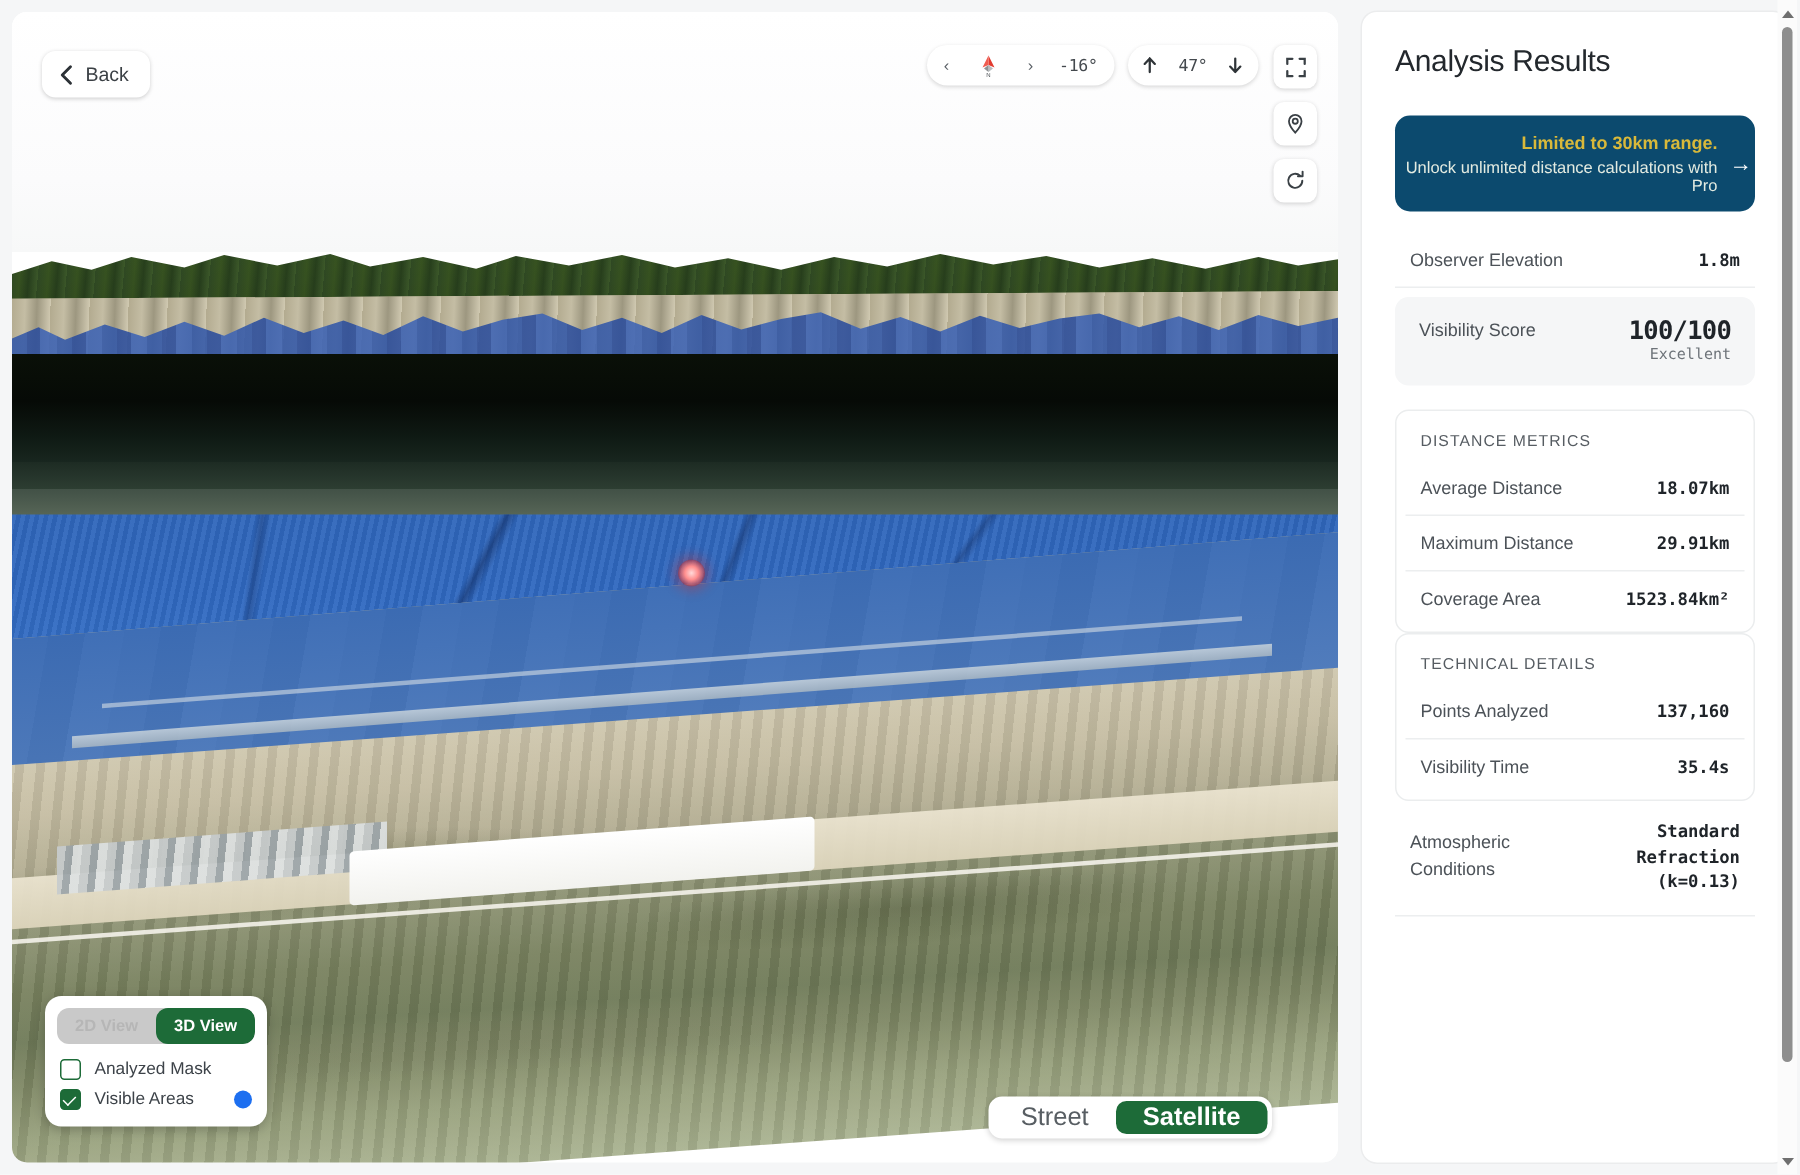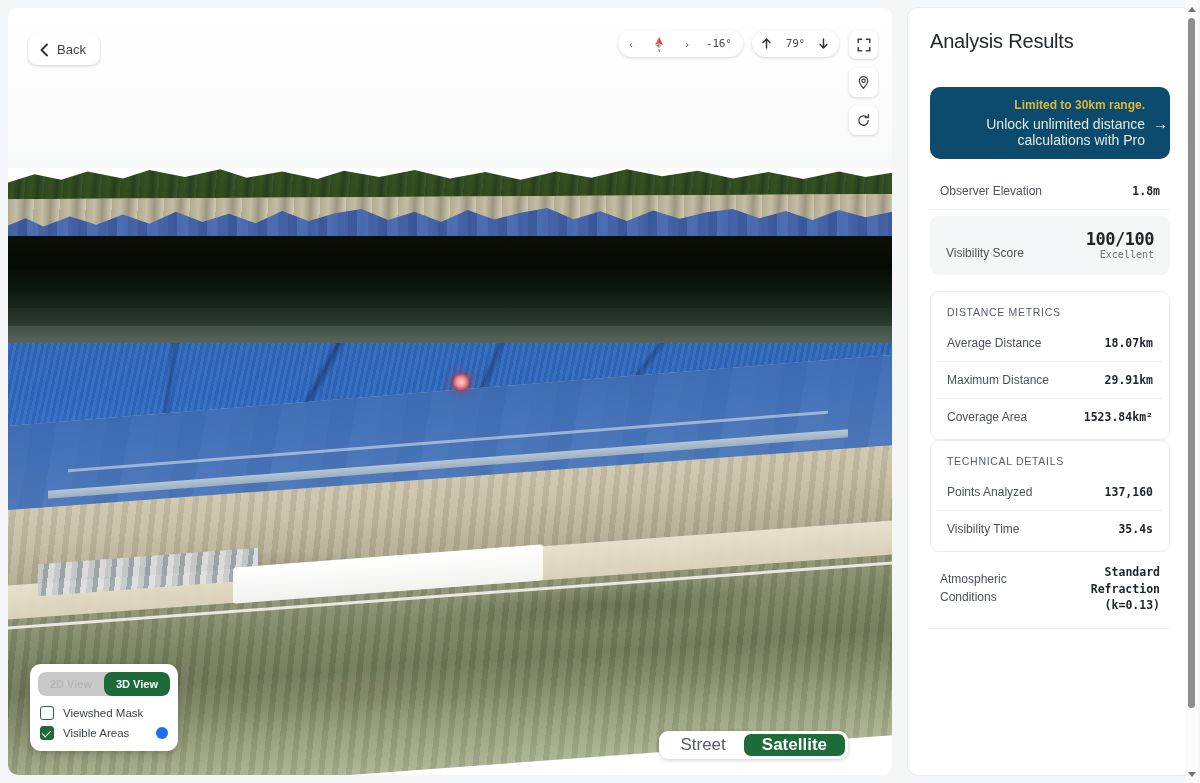--- a/index.html
+++ b/index.html
@@ -261,43 +261,43 @@
   
   .panel {
     position:absolute; right:8px; top:8px;
     width:284px; height:767px;
     background:#fff; border-radius:10px;
     box-shadow:0 0 0 1px rgba(0,0,0,.04);
     overflow:hidden;
   }
   .panel-inner { padding:22px 22px 0 22px; }
   .panel-title {
-    font-size:20px; color:#23282d; letter-spacing:-.2px; margin-bottom:34px;
+    font-size:20px; color:#23282d; letter-spacing:-.2px; margin-bottom:24px;
   }
   .promo {
     background:#0c4a6e; border-radius:10px;
     padding:11px 2px; display:flex; align-items:center; gap:8px;
     margin-bottom:14px; cursor:pointer;text-align:right;
   }
   .promo-txt { flex:1; }
   .promo-h { font-size:12px; font-weight:bold; color:#d9b93a; margin-bottom:4px; }
-  .promo-s { font-size:14px; color:#e3ebe1; }
+  .promo-s { font-size:11px; color:#e3ebe1; }
   .promo-arrow { color:#fff; font-size:15px; }
 
   .kv {
     display:flex; justify-content:space-between; align-items:center;
     padding:11px 10px; font-size:12px;
   }
   .kv .k { color:#4c5258; }
   .kv .v { color:#1f2429; font-weight:bold; font-family:"DejaVu Sans Mono", monospace; font-size:11.5px; }
   .row-div { border-bottom:1px solid #eceeef;gap:12px; }
 
   .score-card {
     background:#f5f6f7; border-radius:9px;
-    display:flex; align-items:flex-end; justify-content:space-between;
+    display:flex; align-items:flex-start; justify-content:space-between;
     padding:15px 16px; margin:6px 0 16px 0;
   }
   .score-lbl { font-size:12px; color:#4c5258; }
   .score-right { text-align:right; }
   .score-val { font-size:17px; font-weight:bold; color:#1f2429; line-height:1.05;
                font-family:"DejaVu Sans Mono", monospace; letter-spacing:-.5px; }
   .score-sub { font-size:10px; color:#6d7379; font-family:"DejaVu Sans Mono", monospace; }
 
   .card {
     border:1px solid #ebedee; border-radius:9px;
@@ -383,21 +383,21 @@
         <div class="seg">›</div>
         <div class="val">-16°</div>
       </div>
 
       <div class="pill">
         <div class="seg" style="min-width:30px">
           <svg width="13" height="13" viewBox="0 0 13 13">
             <path d="M6.5 11 V2.2 M6.5 2 L3.1 5.6 M6.5 2 L9.9 5.6" stroke="#2f3438" stroke-width="1.5" fill="none" stroke-linecap="round" stroke-linejoin="round"></path>
           </svg>
         </div>
-        <div class="val" style="padding:0 4px">79°</div>
+        <div class="val" style="padding:0 4px">47°</div>
         <div class="seg" style="min-width:30px">
           <svg width="13" height="13" viewBox="0 0 13 13">
             <path d="M6.5 2 V10.8 M6.5 11 L3.1 7.4 M6.5 11 L9.9 7.4" stroke="#2f3438" stroke-width="1.5" fill="none" stroke-linecap="round" stroke-linejoin="round"></path>
           </svg>
         </div>
       </div>
     </div>
 
     <div class="right-stack">
       <div class="sq-btn">
@@ -424,21 +424,21 @@
       </div>
     </div>
 
     <div class="layer-panel">
       <div class="viewtoggle">
         <div class="vt-off">2D View</div>
         <div class="vt-on">3D View</div>
       </div>
       <div class="chk-row">
         <div class="chk"></div>
-        <div class="chk-label">Viewshed Mask</div>
+        <div class="chk-label">Analyzed Mask</div>
       </div>
       <div class="chk-row">
         <div class="chk on"></div>
         <div class="chk-label">Visible Areas</div>
         <div class="swatch"></div>
       </div>
     </div>
 
     <div class="basemap">
       <div>Street</div>

